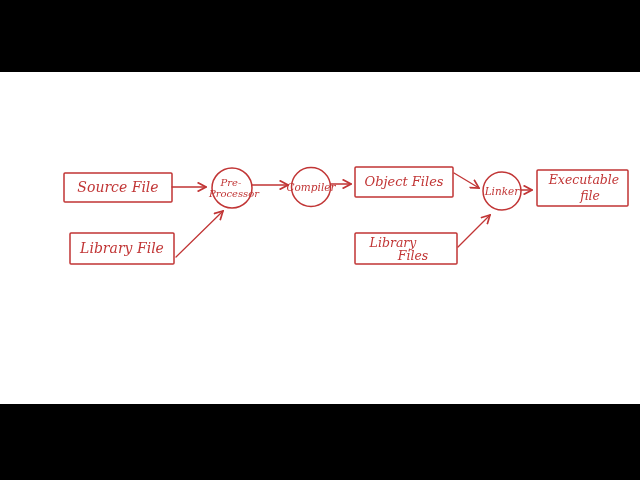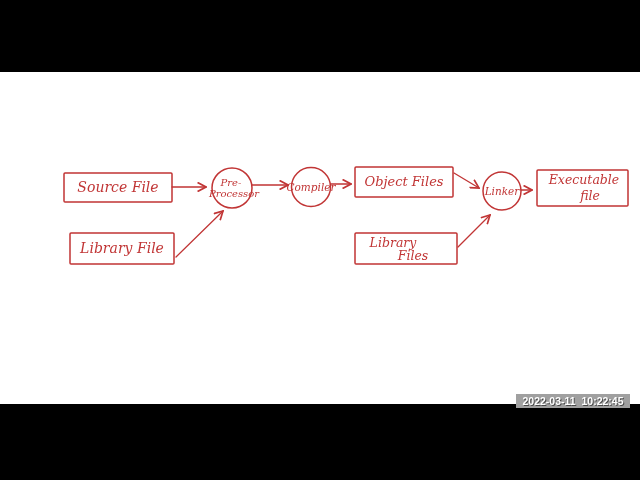--- a/index.html
+++ b/index.html
@@ -109,15 +109,14 @@
 
     <path class="edge" d="M172,187 L206,187" marker-end="url(#arw)"></path>
     <path class="edge" d="M176,257 L223,211" marker-end="url(#arw)"></path>
     <path class="edge" d="M252,185 L288,185" marker-end="url(#arw)"></path>
     <path class="edge" d="M331,184 L351,184" marker-end="url(#arw)"></path>
     <path class="edge" d="M454,173 L479,188" marker-end="url(#arw)"></path>
     <path class="edge" d="M458,247 L490,215" marker-end="url(#arw)"></path>
     <path class="edge" d="M521,190 L532,190" marker-end="url(#arw)"></path>
   </svg>
 
-  <div class="timestamp">2022-03-11  10:22:45</div>
 
 </div>
 
 </body></html>

